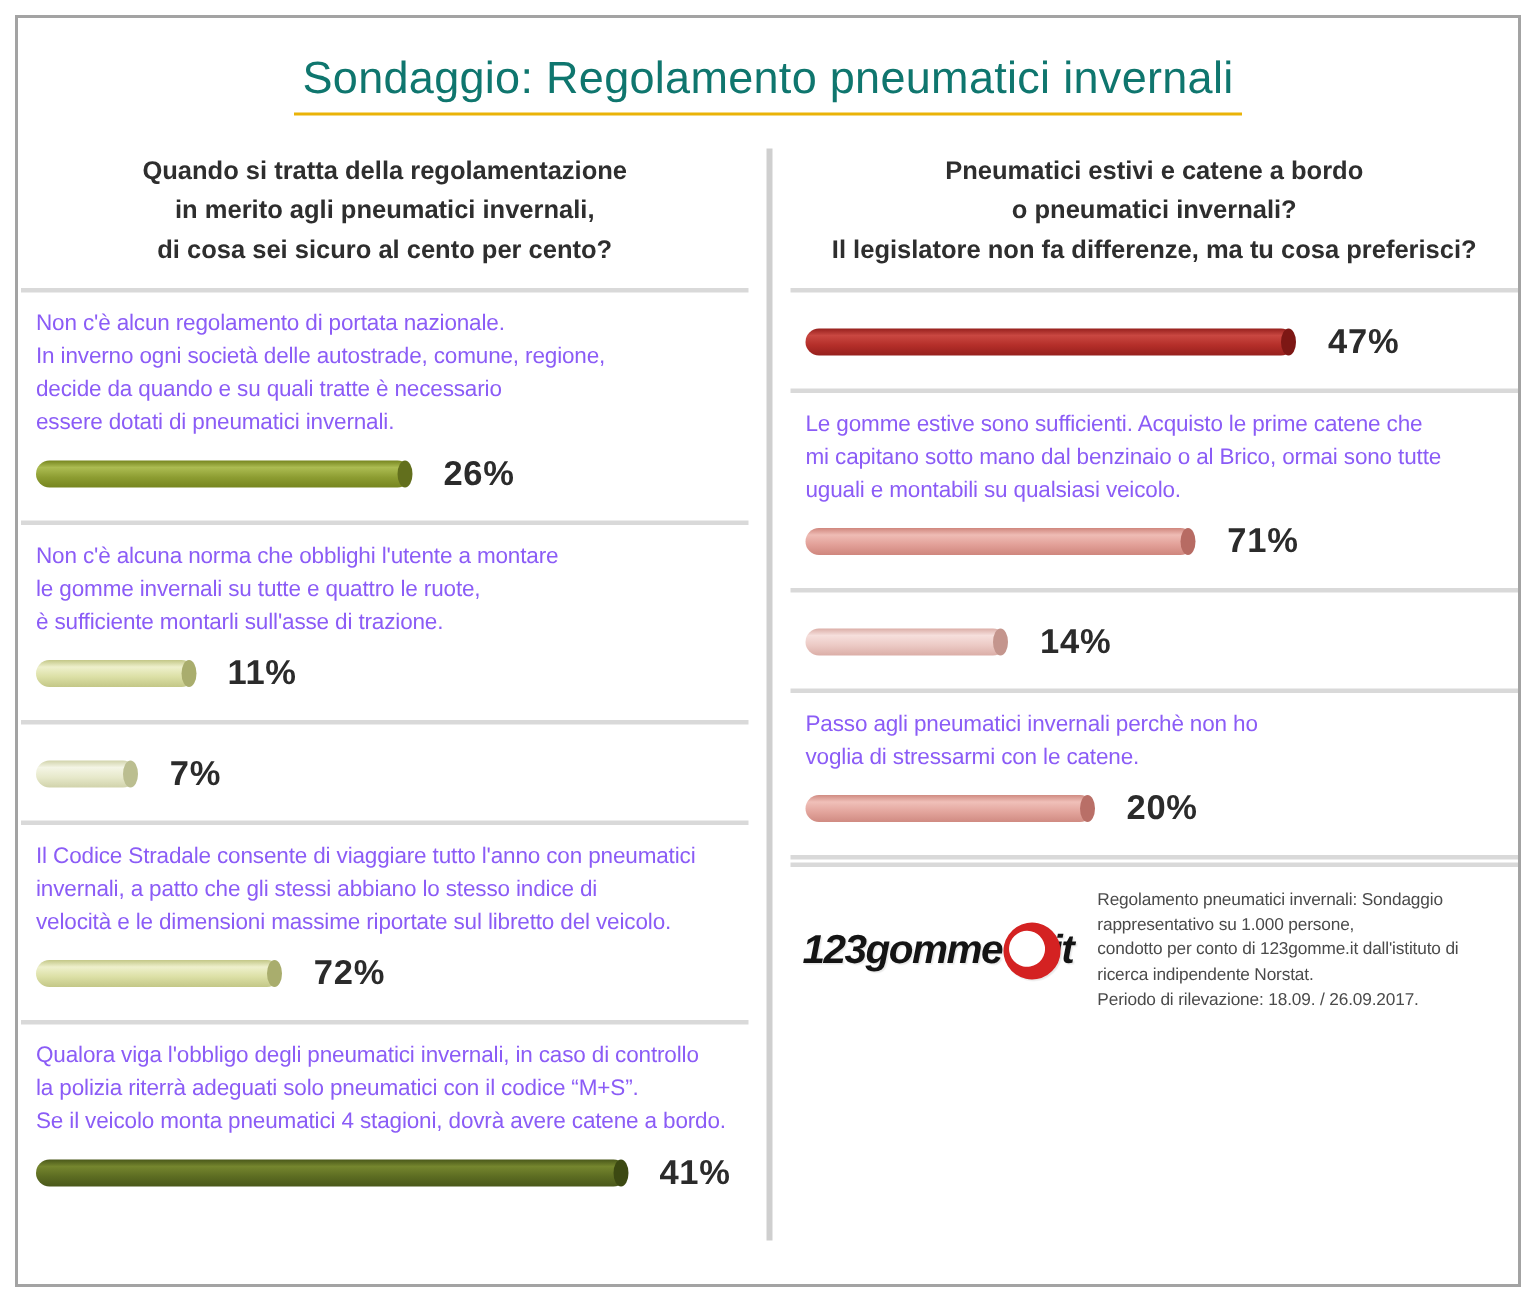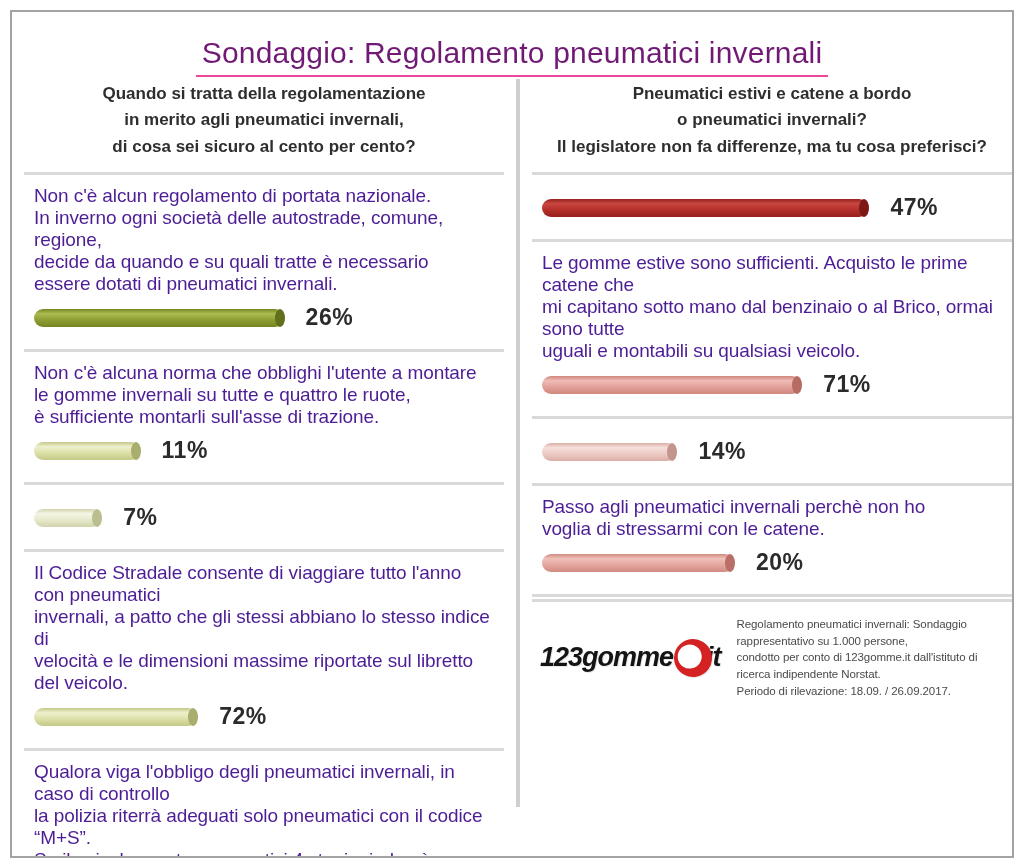--- a/index.html
+++ b/index.html
@@ -7,36 +7,36 @@
   body {
     width:1024px; height:868px; position:relative;
     font-family:"Liberation Sans", sans-serif; color:#3e3e3e;
   }
   .page {
     position:absolute; inset:10px; border:2px solid #a3a3a3; background:#fff;
     overflow:hidden;
   }
   .title-wrap { text-align:center; margin-top:24px; }
   .page-title {
-    display:inline-block; font-size:30px; font-weight:400; color:#701a75;
-    letter-spacing:0.2px; border-bottom:2px solid #ec4899; padding:0 6px 5px 6px;
-  }
-  .columns { display:flex; margin-top:0; padding:0 0 0 12px; height:730px; }
+    display:inline-block; font-size:30px; font-weight:400; color:#0f766e;
+    letter-spacing:0.2px; border-bottom:2px solid #eab308; padding:0 6px 5px 6px;
+  }
+  .columns { display:flex; margin-top:20px; padding:0 0 0 2px; height:730px; }
   .col { flex:1 1 0; min-width:0; }
   .col.left  { padding-right:6px; }
   .col.right { padding-left:2px; }
   .v-divider { width:4px; background:#cfcfcf; margin:2px 10px 0 6px; }
   .col-heading {
     font-size:17px; font-weight:700; color:#2e2e2e; text-align:center;
     line-height:1.55; white-space:pre-line; margin:4px 6px 12px 6px;
   }
   .sep { height:3px; background:#d9d9d9; margin:2px 0 0 0; }
   .item { padding:10px 10px 16px 10px; }
   .opt-text {
-    font-size:19px; line-height:22px; color:#4c1d95; white-space:pre-line;
+    font-size:15px; line-height:22px; color:#8b5cf6; white-space:pre-line;
     letter-spacing:-0.1px;
   }
   .bar-row { display:flex; align-items:center; margin-top:9px; }
   .bar {
     position:relative; height:18px; border-radius:9px; min-width:14px;
   }
   .bar-cap {
     position:absolute; right:-1px; top:0; width:10px; height:18px;
     border-radius:50%;
   }

